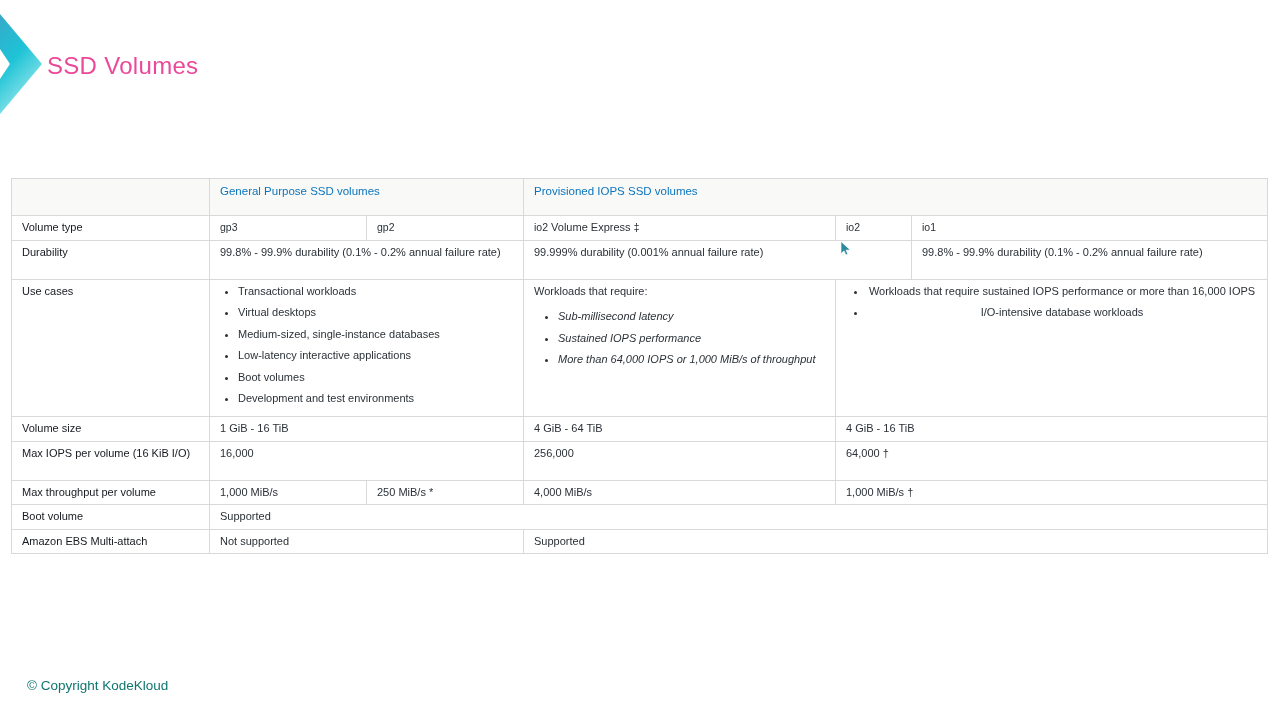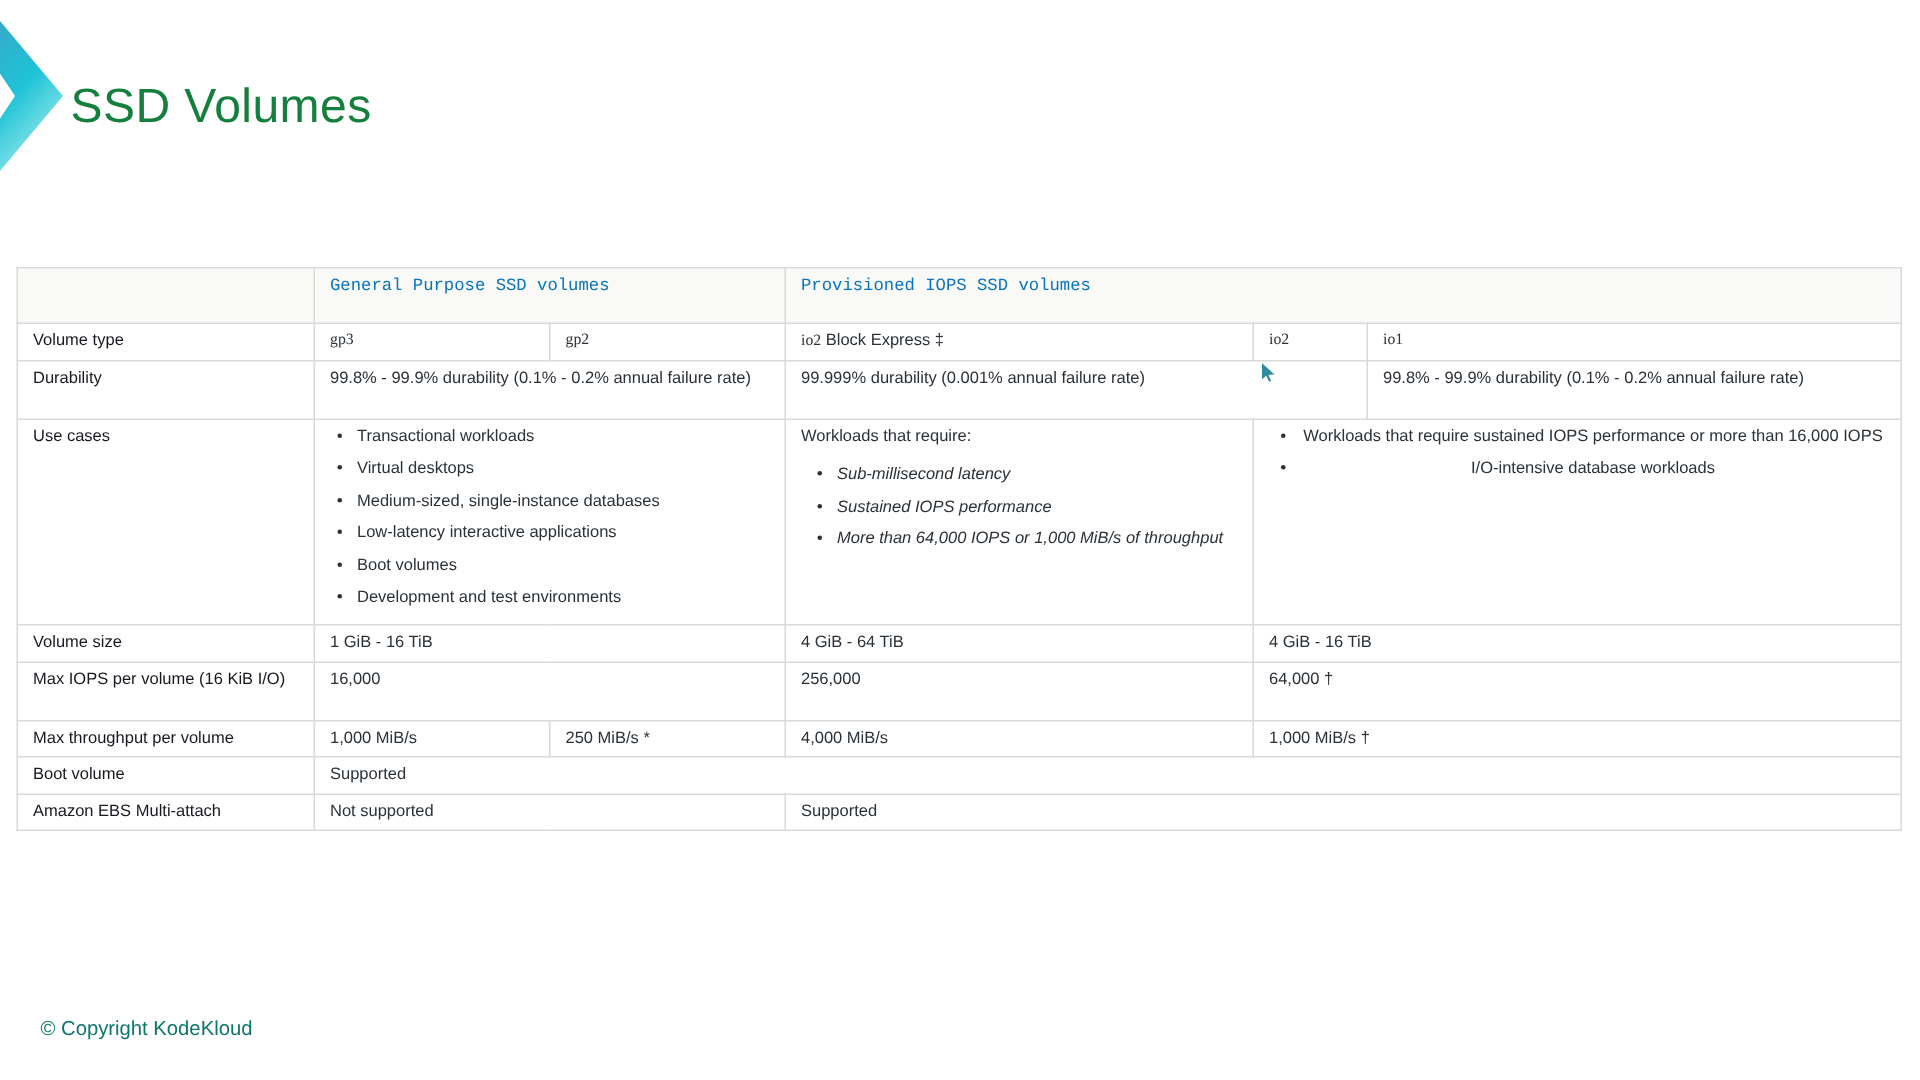--- a/index.html
+++ b/index.html
@@ -2,46 +2,46 @@
 <html><head>
 <meta charset="utf-8">
 <style>
   html,body{margin:0;padding:0;background:#e8e8e8;}
   .slide{
     position:relative;width:1280px;height:720px;background:#ffffff;
     font-family:"Liberation Sans",sans-serif;overflow:hidden;margin:0 auto;
   }
   
   .page-title{
-    position:absolute;left:47px;top:52px;font-size:32px;color:#15803d;
+    position:absolute;left:47px;top:52px;font-size:24px;color:#ec4899;
     letter-spacing:.3px;font-weight:normal;margin:0;
   }
   .chevron-wrap{position:absolute;left:0;top:8px;width:46px;height:112px;}
   
   .footer{position:absolute;left:27px;top:678px;font-size:13.5px;color:#0f766e;}
   
   table.ssd{
     position:absolute;left:11px;top:178px;width:1256px;
     border-collapse:collapse;table-layout:fixed;
     font-size:11px;color:#2b3137;line-height:1.4;
   }
   .ssd td,.ssd th{
     border:1px solid #d9d9d9;vertical-align:top;
     padding:4px 10px;text-align:left;font-weight:normal;
     overflow:hidden;
   }
-  .ssd thead td{background:#f9f9f8;font-family:Liberation Mono, monospace;}
+  .ssd thead td{background:#f9f9f8;}
   .group-head{
     color:#0b75bb;font-weight:bold;text-align:center;vertical-align:middle;
     font-size:11.5px;
   }
   .row-label{font-weight:bold;color:#16191f;}
   .row-label .note{font-weight:normal;}
   .center{text-align:center;}
-  .mono{font-family:Liberation Serif, serif;font-size:10.5px;}
+  .mono{font-family:Liberation Sans, sans-serif;font-size:10.5px;}
   .ssd ul{margin:0;padding-left:18px;list-style:disc outside;}
   .ssd li{margin:0 0 6px 0;}
   .uc-io2be{padding-left:14px;}
   .uc-io2be .intro{margin:0 0 10px 0;}
   .uc-io2be ul{padding-left:24px;font-style:italic;}
   .uc-io ul{padding-left:21px;text-align:center;}
   
   .cursor-wrap{position:absolute;left:840px;top:241px;width:12px;height:15px;}
 </style>
 </head>
@@ -78,21 +78,21 @@
         <td></td>
         <td colspan="2" class="group-head">General Purpose SSD volumes</td>
         <td colspan="3" class="group-head">Provisioned IOPS SSD volumes</td>
       </tr>
     </thead>
     <tbody>
       <tr style="height:25px">
         <th class="row-label">Volume type</th>
         <td class="mono">gp3</td>
         <td class="mono">gp2</td>
-        <td><span class="mono">io2</span><span> Block Express ‡</span></td>
+        <td><span class="mono">io2</span><span> Volume Express ‡</span></td>
         <td class="mono">io2</td>
         <td class="mono">io1</td>
       </tr>
 
       <tr style="height:39px">
         <th class="row-label">Durability</th>
         <td colspan="2" class="center">99.8% - 99.9% durability (0.1% - 0.2% annual failure rate)</td>
         <td colspan="2" class="center">99.999% durability (0.001% annual failure rate)</td>
         <td>99.8% - 99.9% durability (0.1% - 0.2% annual failure rate)</td>
       </tr>

